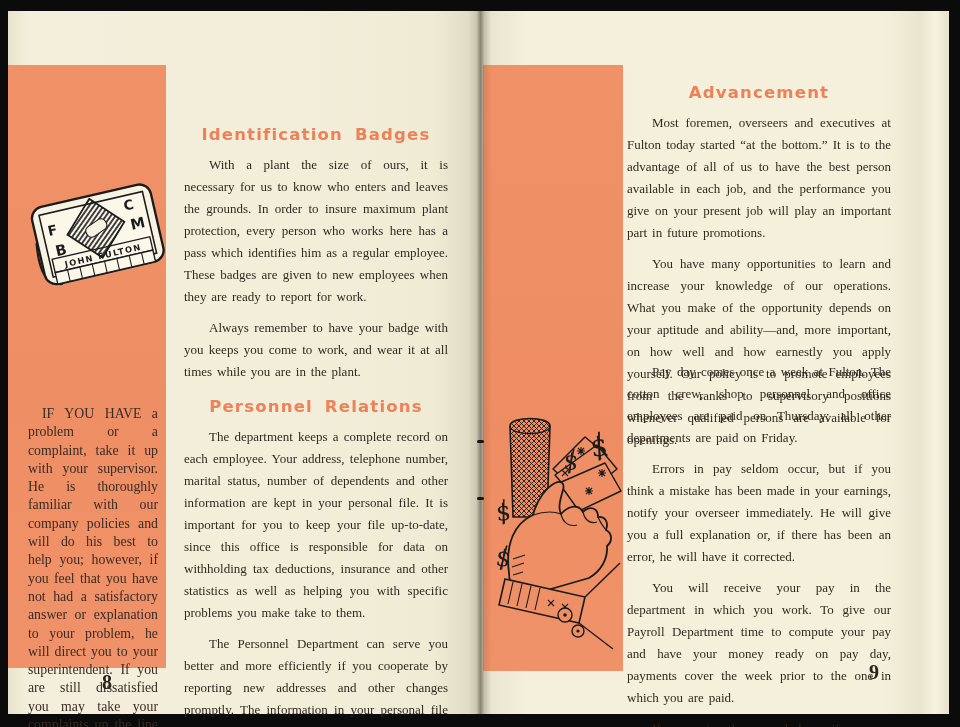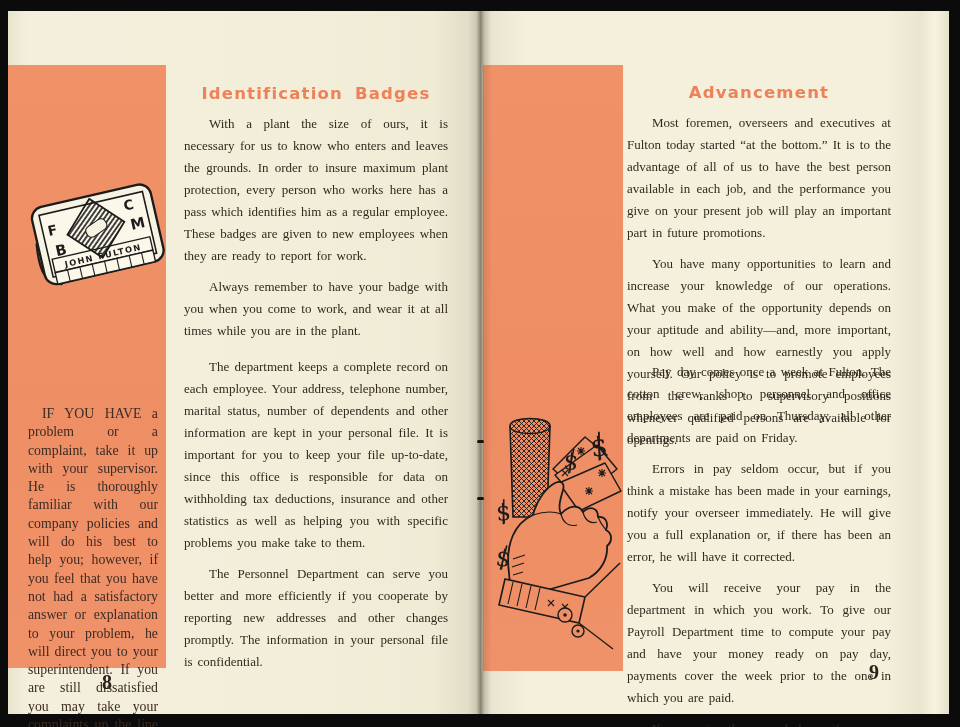--- a/index.html
+++ b/index.html
@@ -20,21 +20,21 @@
   .panel-left{left:0;top:54px;width:158px;height:603px;
     background:linear-gradient(180deg,#f09168 0%,#ee8e65 55%,#f09269 100%);}
   .panel-right{left:2px;top:54px;width:140px;height:606px;
     background:linear-gradient(180deg,#f09168 0%,#ee8d64 60%,#f09269 100%);}
   .gutter{
     position:absolute;left:468px;top:11px;width:24px;height:703px;pointer-events:none;
     background:linear-gradient(90deg,rgba(40,25,10,0) 0%,rgba(60,40,20,0.10) 35%,rgba(25,15,8,0.38) 52%,rgba(60,40,20,0.12) 68%,rgba(40,25,10,0) 100%);
   }
   .stitch{position:absolute;width:7px;height:3px;background:#17120c;border-radius:2px;}
   .section{position:absolute;width:264px;}
-  .sec-left{left:176px;}
+  .sec-left{left:176px;margin-top:41px;}
   .sec-right{left:146px;}
   h2.sec-heading{
     margin:0 0 10px 0;text-align:center;
     font-family:"DejaVu Sans", sans-serif;font-weight:bold;
     font-size:16.5px;letter-spacing:1.2px;word-spacing:5px;color:#ee8157;
   }
   .section p{
     margin:0 0 9px 0;text-align:justify;text-indent:25px;
     font-size:13px;line-height:22px;color:#33291f;word-spacing:1.6px;
   }
@@ -93,24 +93,25 @@
         </g>
       </g>
     </svg>
 
     <div class="sidebar">IF YOU HAVE a problem or a complaint, take it up with your supervisor. He is thoroughly familiar with our company policies and will do his best to help you; however, if you feel that you have not had a satisfactory answer or explanation to your problem, he will direct you to your superintendent. If you are still dissatisfied you may take your complaints up the line until you are satisfied. Your action in going up the line will not be held against you in any way.</div>
   </div>
 
   <div class="section sec-left" style="top:73px;">
     <h2 class="sec-heading">Identification Badges</h2>
     <p>With a plant the size of ours, it is necessary for us to know who enters and leaves the grounds. In order to insure maximum plant protection, every person who works here has a pass which identifies him as a regular employee. These badges are given to new employees when they are ready to report for work.</p>
-    <p>Always remember to have your badge with you when you come to work, and wear it at all times while you are in the plant.</p>
+    <p>Always remember to have your badge with you keeps you come to work, and wear it at all times while you are in the plant.</p>
   </div>
 
   <div class="section sec-left" style="top:345px;">
+    <h2 class="sec-heading">Personnel Relations</h2>
     <p>The department keeps a complete record on each employee. Your address, telephone number, marital status, number of dependents and other information are kept in your personal file. It is important for you to keep your file up-to-date, since this office is responsible for data on withholding tax deductions, insurance and other statistics as well as helping you with specific problems you make take to them.</p>
     <p>The Personnel Department can serve you better and more efficiently if you cooperate by reporting new addresses and other changes promptly. The information in your personal file is confidential.</p>
   </div>
 
   <div class="pagenum pn-left">8</div>
 </div>
 
 <div class="page page-right">
 
   <div class="orange-panel panel-right">

